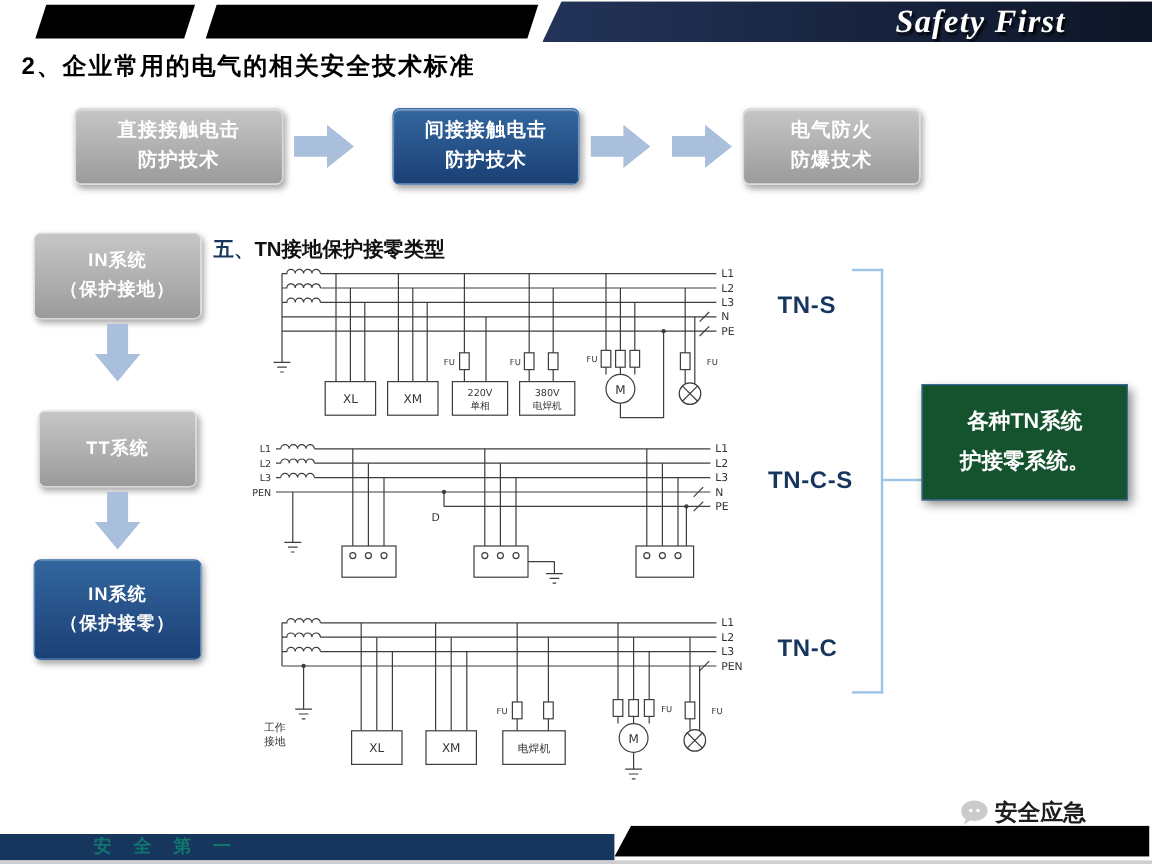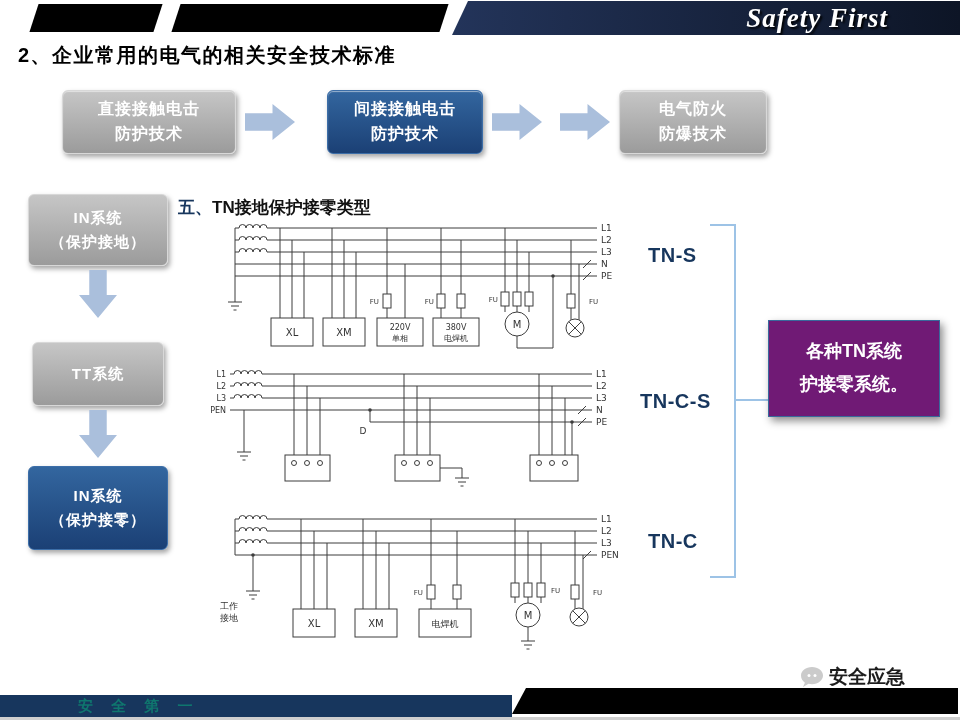--- a/index.html
+++ b/index.html
@@ -47,21 +47,21 @@
 
   .diagram{position:absolute;}
   svg text{font-family:"DejaVu Sans",sans-serif;}
   .dg-label{position:absolute;font-size:20px;font-weight:bold;color:#17365D;letter-spacing:.5px;}
 
   .bracket{position:absolute;left:710px;top:224px;width:26px;height:354px;
     border-top:2px solid #9DC3E6;border-right:2px solid #9DC3E6;border-bottom:2px solid #9DC3E6;box-sizing:border-box;}
   .bracket-tick{position:absolute;left:736px;top:399px;width:32px;height:2px;background:#9DC3E6;}
 
   .callout{position:absolute;left:768px;top:320px;width:172px;box-sizing:border-box;
-    background:#701a75;border:1px solid #39699c;color:#fff;font-size:18px;font-weight:bold;
+    background:#14532d;border:1px solid #39699c;color:#fff;font-size:18px;font-weight:bold;
     line-height:1.85;text-align:center;padding:14px 4px;box-shadow:3px 4px 8px rgba(0,0,0,.45);}
 
   .wm{position:absolute;left:800px;top:664px;display:flex;align-items:center;gap:5px;}
   .wm-text{font-size:19px;font-weight:bold;color:#1d1d1d;}
 
   .footer-navy{position:absolute;left:0;top:695px;width:512px;height:22px;background:#17365D;}
   .footer-slogan{position:absolute;left:78px;top:695px;height:22px;line-height:22px;color:#0f766e;
     font-size:15px;font-weight:bold;letter-spacing:7px;}
   .footer-black{position:absolute;left:512px;top:688px;width:446px;height:26px;background:#000;
     clip-path:polygon(14px 0,100% 0,100% 100%,0 100%);}

